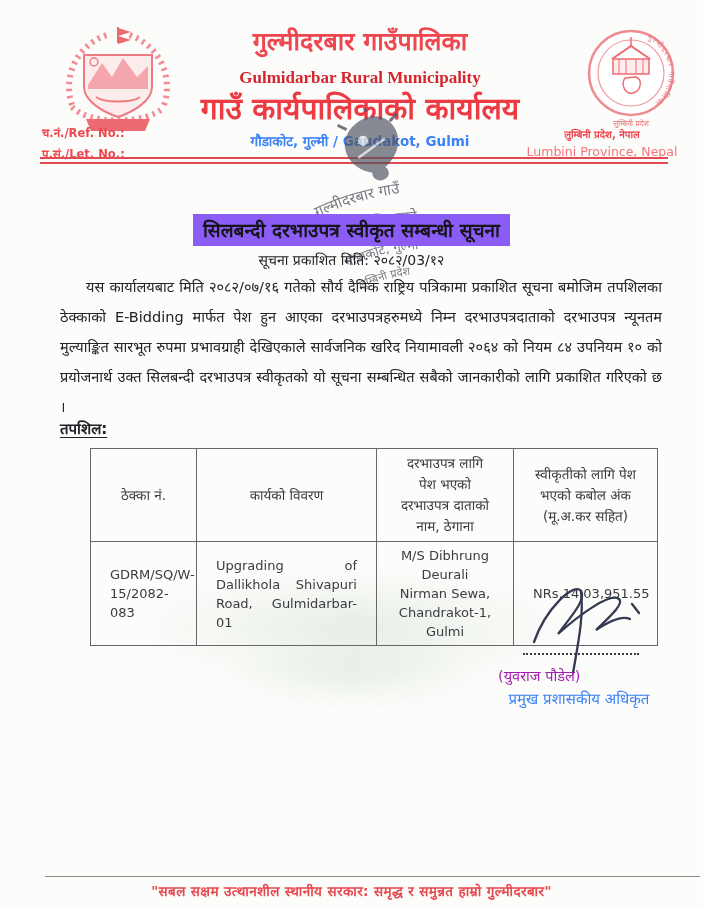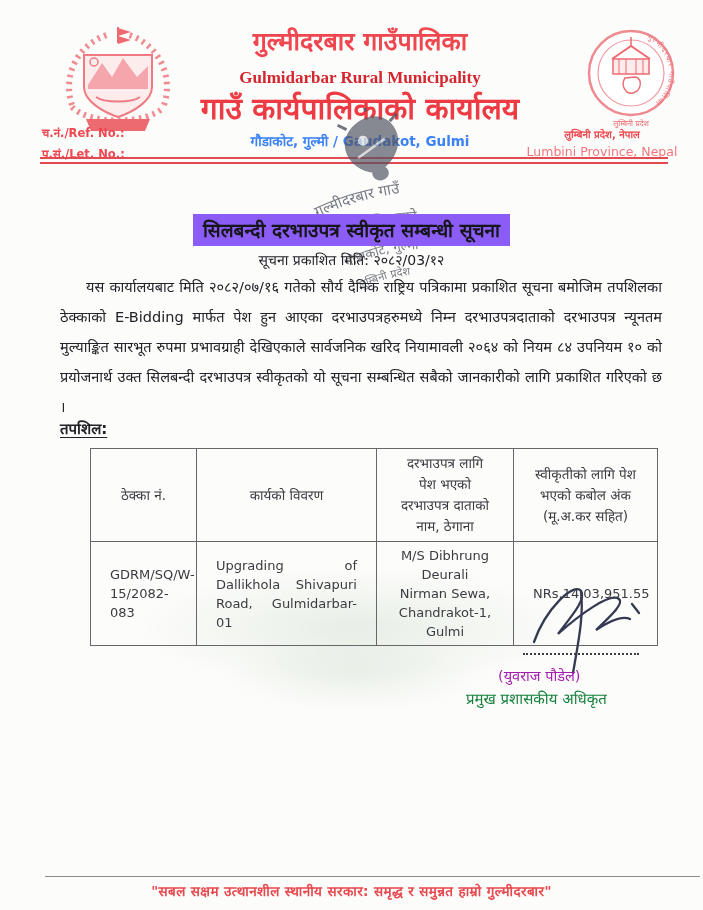--- a/index.html
+++ b/index.html
@@ -46,22 +46,22 @@
   .td-contract{text-align:left;}
   .td-work{text-align:justify;}
   .td-bidder,.td-amount{text-align:center;}
 
   
   .sig-svg{position:absolute;left:518px;top:576px;width:134px;height:100px;}
   .sig-dots{position:absolute;left:523px;top:653px;width:116px;height:0;
             border-bottom:2.6px dotted #3c3c42;}
   .sig-name{position:absolute;left:498px;top:665px;width:166px;text-align:left;
             font-size:14.5px;color:#a21caf;}
-  .sig-title{position:absolute;left:466px;top:688px;width:226px;
-             font-size:15px;color:#15803d;}
+  .sig-title{position:absolute;left:466px;top:688px;width:226px;text-align:center;
+             font-size:15px;color:#3b82f6;}
 
   
   .bleed1{position:absolute;left:138px;top:568px;width:430px;height:120px;
           background:radial-gradient(ellipse at center,rgba(148,184,150,.20),rgba(148,184,150,0) 70%);
           filter:blur(5px);}
   .bleed2{position:absolute;left:225px;top:640px;width:260px;height:70px;
           background:radial-gradient(ellipse at center,rgba(158,190,158,.16),rgba(158,190,158,0) 70%);
           filter:blur(5px);}
 
   

